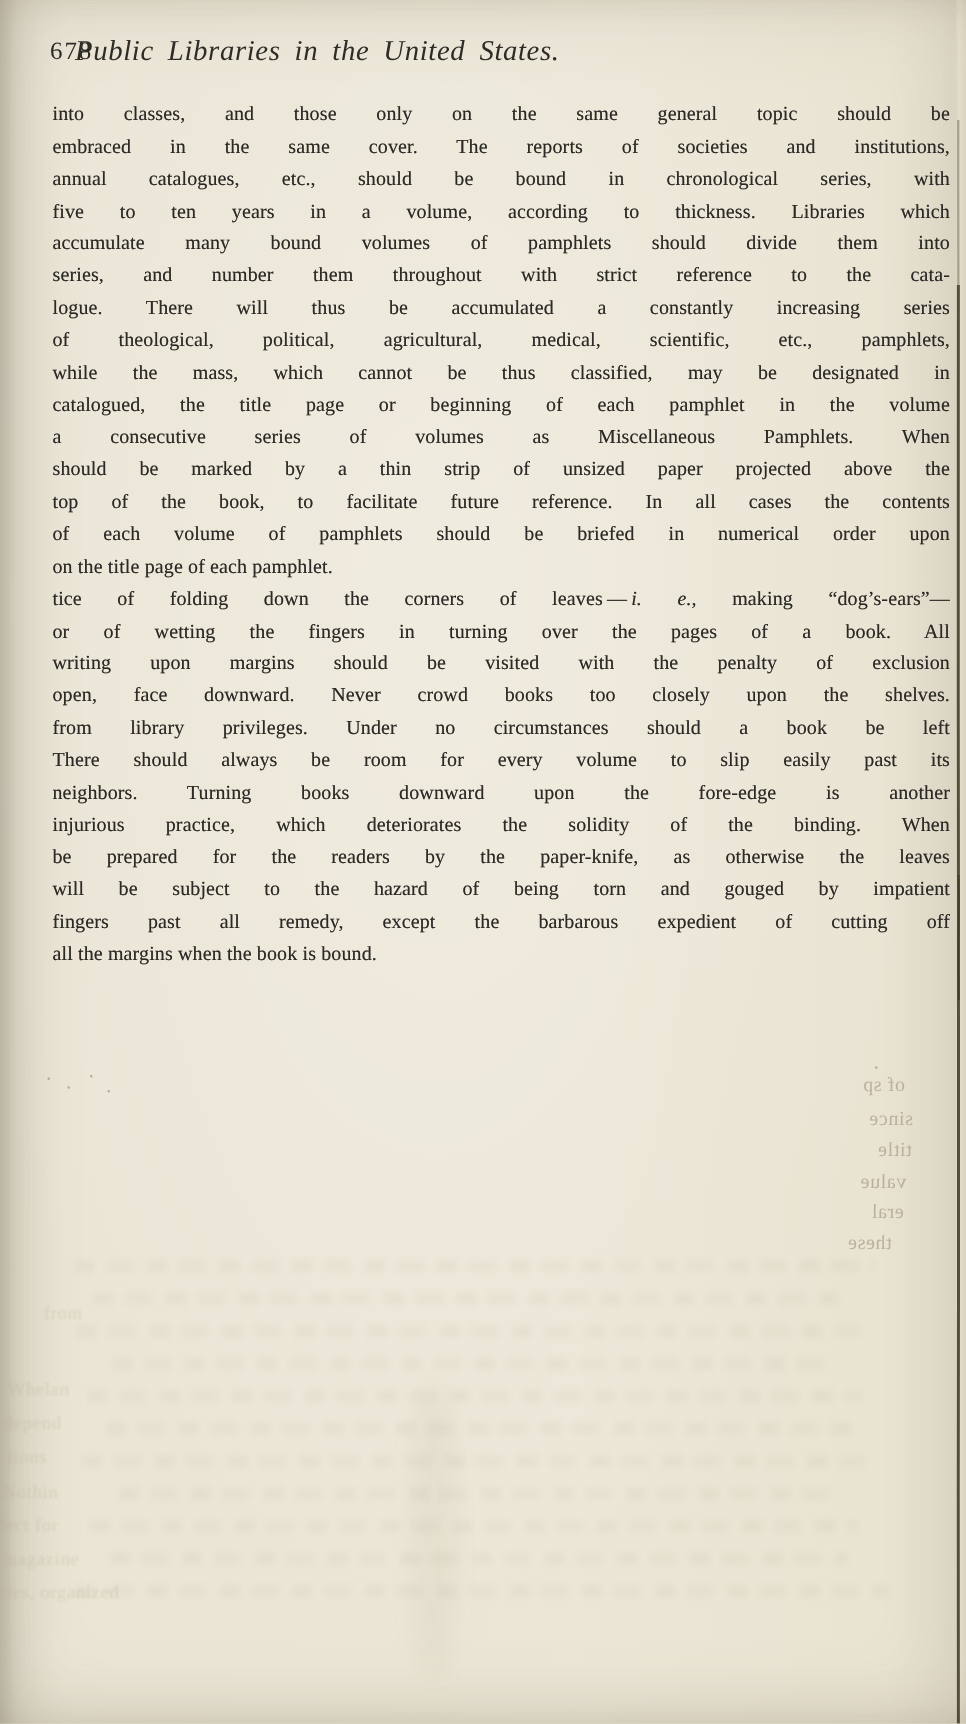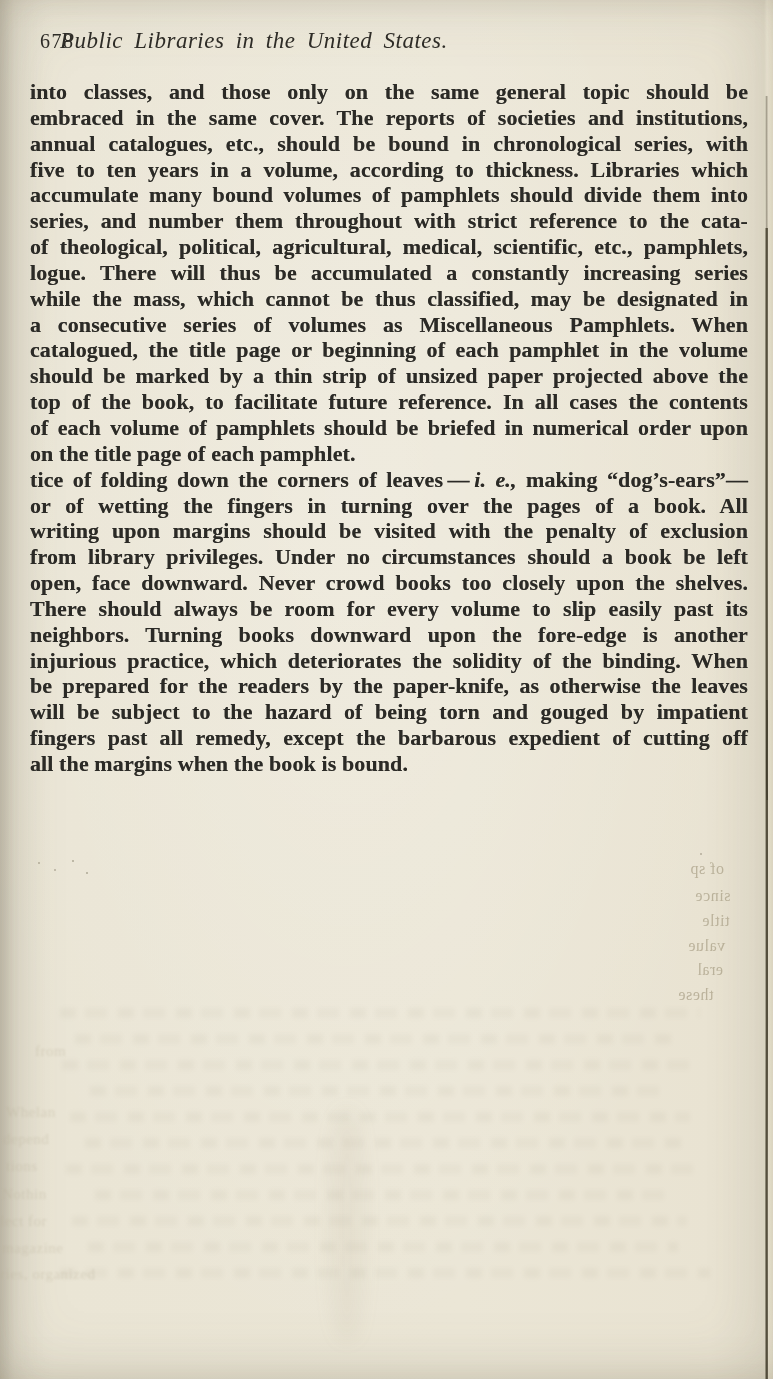--- a/index.html
+++ b/index.html
@@ -22,24 +22,23 @@
   .pagenum{
     position:absolute;left:40px;top:26px;
     font-size:20px;line-height:30px;color:#2e2c27;letter-spacing:1.5px;
   }
   .header-title{
     position:absolute;left:60px;right:40px;top:26px;text-align:left;
     font-style:italic;font-size:23px;line-height:30px;color:#2e2c27;
     letter-spacing:.5px;word-spacing:5px;
   }
   .text-block{
-    position:absolute;left:30px;top:79px;width:718px;
-    font-size:22px;color:#2b2a26;
+    position:absolute;left:42px;top:79px;width:718px;
+    font-size:16px;color:#2b2a26;
     text-shadow:0 0 .4px rgba(43,42,38,.55);
-    font-weight:bold;
   }
   .line{
     height:25.85px;line-height:25.8px;
     text-align:justify;text-align-last:justify;
     letter-spacing:.1px;
   }
   .line.para-end{text-align-last:left;}
   .line.indent{text-indent:24px;}
   .frag{
     position:absolute;font-size:16px;color:#b3aa92;
@@ -68,34 +67,34 @@
   <div class="pagenum">678</div>
   <div class="header-title">Public Libraries in the United States.</div>
 
   <div class="text-block">
       <div class="line">into classes, and those only on the same general topic should be</div>
       <div class="line">embraced in the same cover. The reports of societies and institutions,</div>
       <div class="line">annual catalogues, etc., should be bound in chronological series, with</div>
       <div class="line">five to ten years in a volume, according to thickness. Libraries which</div>
       <div class="line">accumulate many bound volumes of pamphlets should divide them into</div>
       <div class="line">series, and number them throughout with strict reference to the cata-</div>
+      <div class="line">logue. There will thus be accumulated a constantly increasing series</div>
       <div class="line">of theological, political, agricultural, medical, scientific, etc., pamphlets,</div>
-      <div class="line">logue. There will thus be accumulated a constantly increasing series</div>
       <div class="line">while the mass, which cannot be thus classified, may be designated in</div>
+      <div class="line">catalogued, the title page or beginning of each pamphlet in the volume</div>
       <div class="line">a consecutive series of volumes as Miscellaneous Pamphlets. When</div>
-      <div class="line">catalogued, the title page or beginning of each pamphlet in the volume</div>
       <div class="line">should be marked by a thin strip of unsized paper projected above the</div>
       <div class="line">top of the book, to facilitate future reference. In all cases the contents</div>
       <div class="line">of each volume of pamphlets should be briefed in numerical order upon</div>
       <div class="line para-end">on the title page of each pamphlet.</div>
       <div class="line">tice of folding down the corners of leaves — <i>i. e.,</i> making “dog’s-ears”—</div>
       <div class="line">or of wetting the fingers in turning over the pages of a book. All</div>
       <div class="line">writing upon margins should be visited with the penalty of exclusion</div>
+      <div class="line">open, face downward. Never crowd books too closely upon the shelves.</div>
       <div class="line">from library privileges. Under no circumstances should a book be left</div>
-      <div class="line">open, face downward. Never crowd books too closely upon the shelves.</div>
       <div class="line">There should always be room for every volume to slip easily past its</div>
       <div class="line">neighbors. Turning books downward upon the fore-edge is another</div>
       <div class="line">injurious practice, which deteriorates the solidity of the binding. When</div>
       <div class="line">be prepared for the readers by the paper-knife, as otherwise the leaves</div>
       <div class="line">will be subject to the hazard of being torn and gouged by impatient</div>
       <div class="line">fingers past all remedy, except the barbarous expedient of cutting off</div>
       <div class="line para-end">all the margins when the book is bound.</div>
     </div>
 
   <div>

